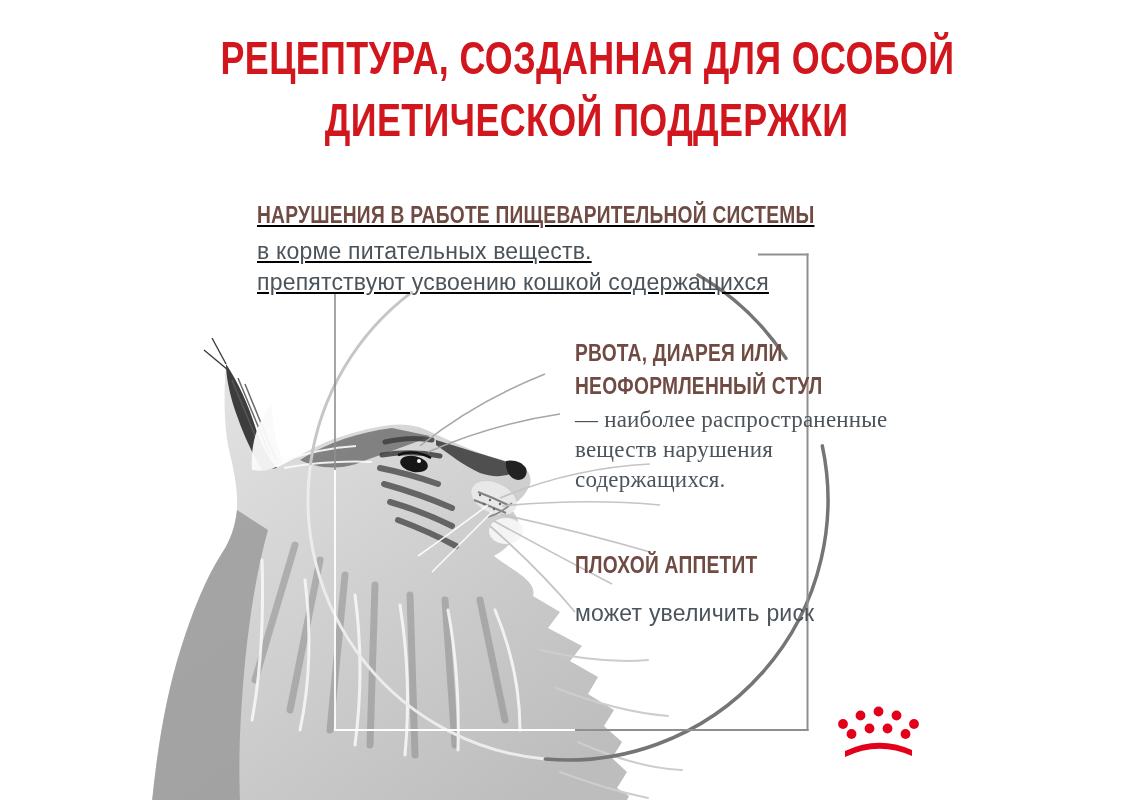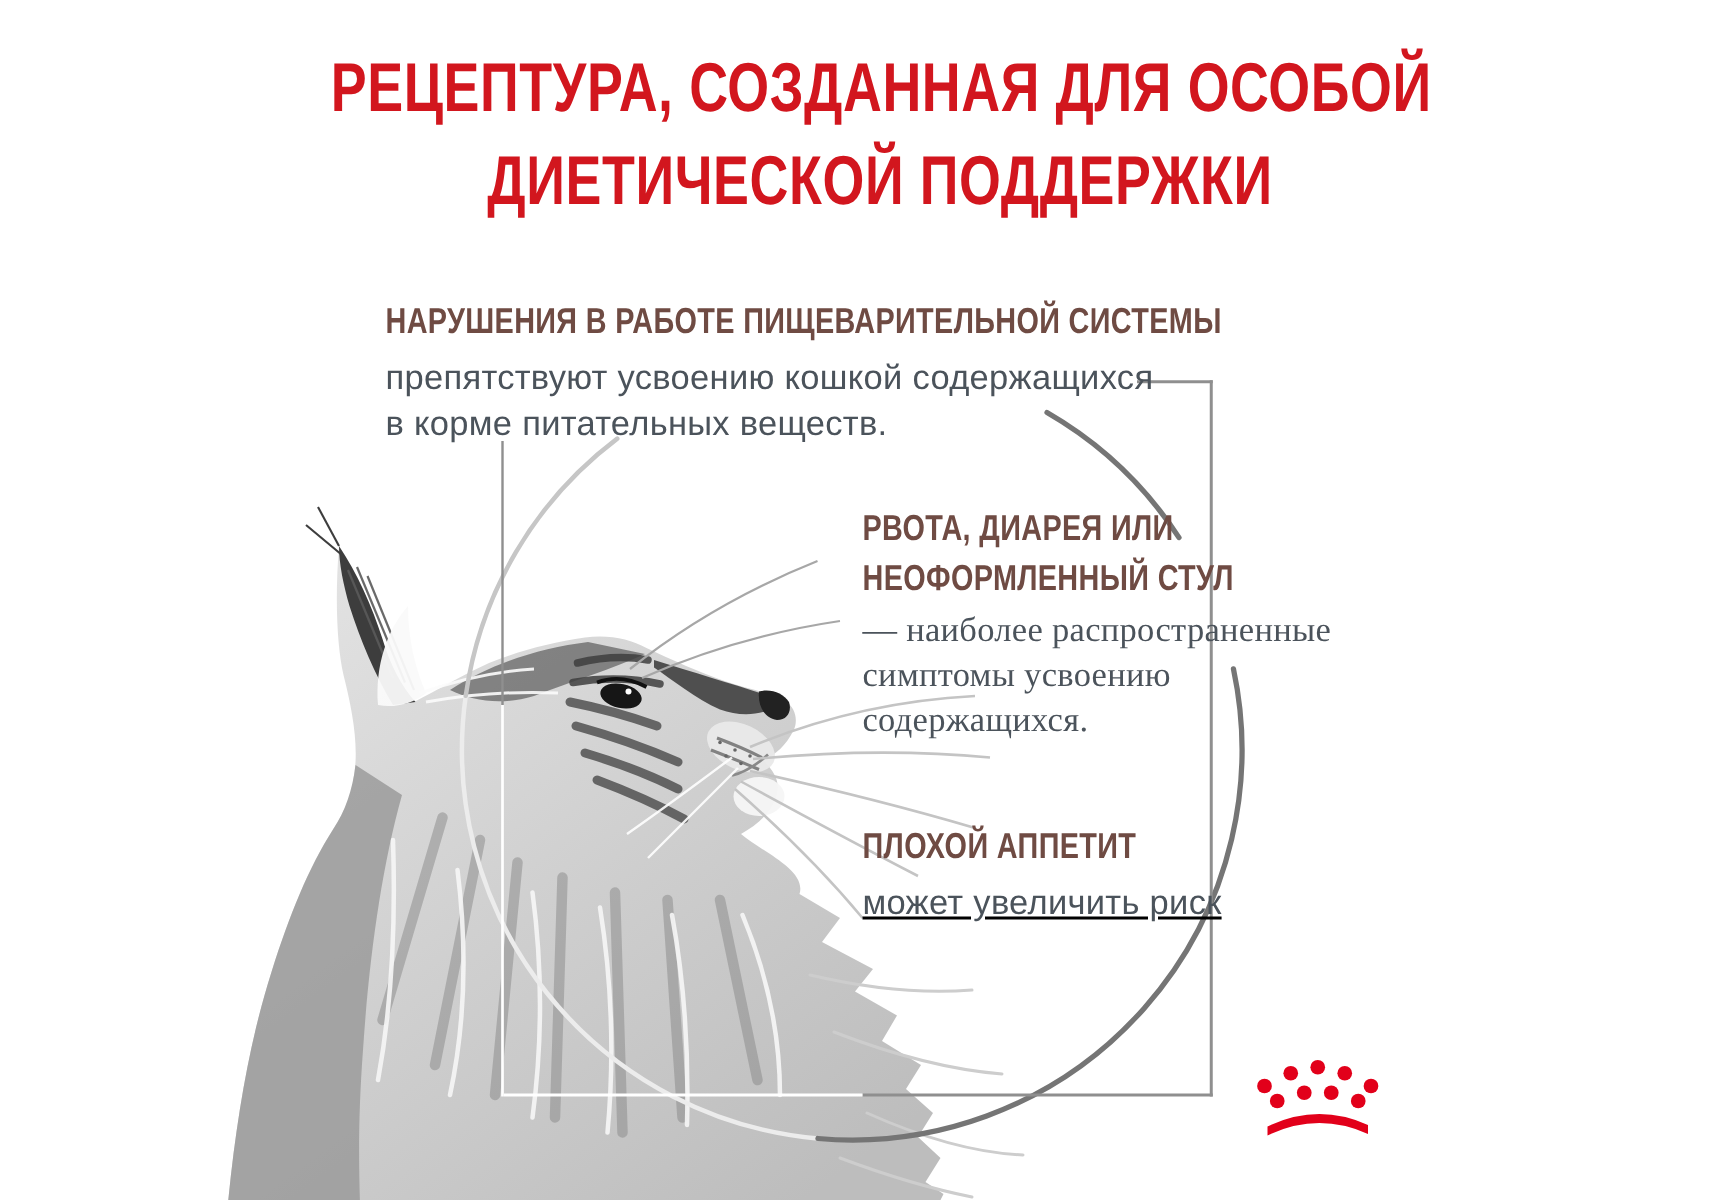--- a/index.html
+++ b/index.html
@@ -19,28 +19,28 @@
   
   .callout{white-space:nowrap;}
   .callout .head div{
     display:block;color:var(--heading_brown,#6f4b43);font-weight:700;
     font-size:24px;line-height:33px;transform:scaleX(0.80);transform-origin:left center;
     white-space:nowrap;letter-spacing:0.3px;
   }
   .callout .body div{
     color:var(--body_gray,#4b535b);font-size:23px;line-height:31px;white-space:nowrap;letter-spacing:0.2px;
   }
-  .callout-1{left:257px;top:200px;}
+  .callout-1{left:257px;top:200px;text-decoration:underline;}
   .callout-1 .head div{line-height:30px;}
   .callout-1 .body{margin-top:6px;}
   .callout-2{left:575px;top:336px;}
   .callout-2 .body{margin-top:3px;line-height:30px;}
   .callout-2 .body div{line-height:30px;font-family:Liberation Serif, serif;}
   .callout-3{left:575px;top:548px;}
-  .callout-3 .body{margin-top:5px;text-decoration:underline;}
+  .callout-3 .body{margin-top:17px;}
   .callout-3 .body div{line-height:31px;}
   .logo{position:absolute;left:834px;top:702px;width:88px;height:58px;z-index:2;}
 </style>
 </head>
 <body>
 
 <div class="page">
 
   <svg class="scene" viewBox="0 0 1143 800" aria-hidden="true">
     <defs>
@@ -167,33 +167,33 @@
   <div class="txt title">
     <span class="cond">РЕЦЕПТУРА, СОЗДАННАЯ ДЛЯ ОСОБОЙ</span><br>
     <span class="cond">ДИЕТИЧЕСКОЙ ПОДДЕРЖКИ</span>
   </div>
 
   <div class="txt callout callout-1">
     <div class="head">
       <div>НАРУШЕНИЯ В РАБОТЕ ПИЩЕВАРИТЕЛЬНОЙ СИСТЕМЫ</div>
     </div>
     <div class="body">
+      <div>в корме питательных веществ.</div>
       <div>препятствуют усвоению кошкой содержащихся</div>
-      <div>в корме питательных веществ.</div>
     </div>
   </div>
 
   <div class="txt callout callout-2">
     <div class="head">
       <div>РВОТА, ДИАРЕЯ ИЛИ</div>
       <div>НЕОФОРМЛЕННЫЙ СТУЛ</div>
     </div>
     <div class="body">
       <div>— наиболее распространенные</div>
-      <div>симптомы усвоению</div>
+      <div>веществ нарушения</div>
       <div>содержащихся.</div>
     </div>
   </div>
 
   <div class="txt callout callout-3">
     <div class="head">
       <div>ПЛОХОЙ АППЕТИТ</div>
     </div>
     <div class="body">
       <div>может увеличить риск</div>

